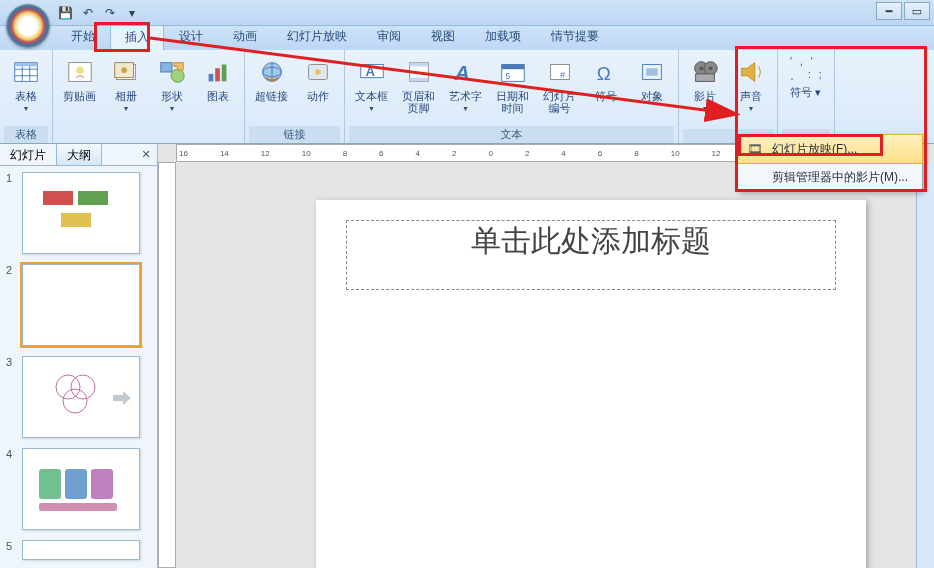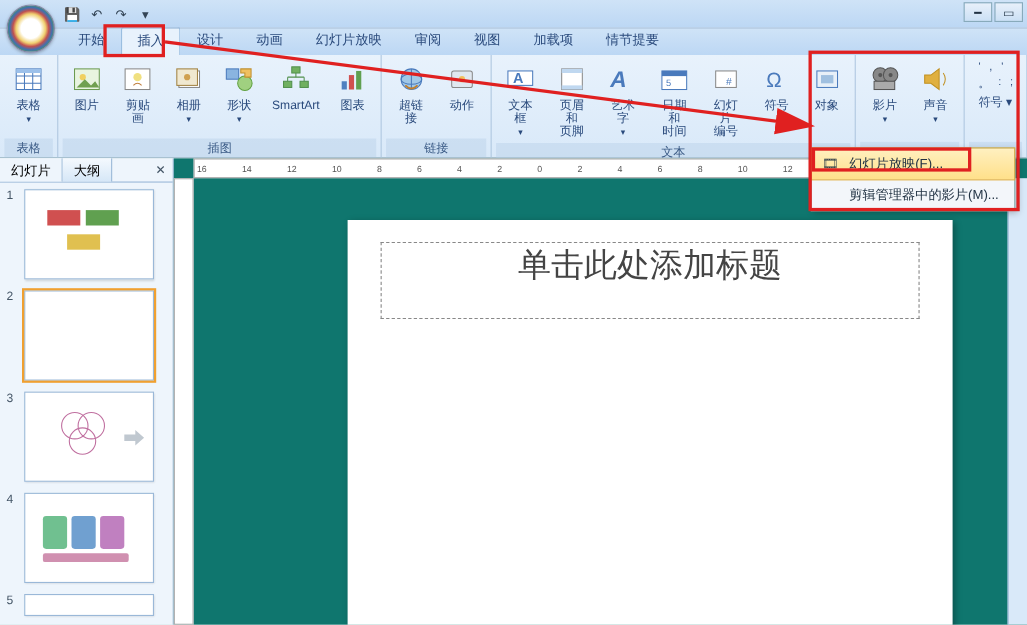--- a/index.html
+++ b/index.html
@@ -36,21 +36,21 @@
 .lp-tab { flex:0 0 auto; padding:3px 10px; font-size:12px; background:linear-gradient(#f4f9fe,#d6e7f7); border-right:1px solid #9ab8d8; }
 .lp-tab.active { background:#eef5fc; }
 .lp-close { margin-left:auto; width:22px; display:flex; align-items:center; justify-content:center; font-size:11px; color:#456; }
 .thumbs { padding:6px; display:flex; flex-direction:column; gap:10px; }
 .thumb-row { display:flex; gap:4px; }
 .thumb-num { width:12px; font-size:11px; color:#456; }
 .thumb { width:118px; height:82px; background:#fff; border:1px solid #9ab8d8; box-shadow:1px 1px 2px rgba(0,0,0,.15); position:relative; }
 .thumb.sel { outline:2px solid #f0a030; }
 
 
-.slidearea { position:absolute; left:158px; top:144px; right:0; bottom:0; background:#0f766e; }
+.slidearea { position:absolute; left:158px; top:144px; right:0; bottom:0; background:#e5e5e5; }
 .ruler { position:absolute; left:18px; top:0; right:18px; height:18px; background:#fff; border:1px solid #aaa; display:flex; align-items:center; font-size:8px; color:#555; overflow:hidden; }
 .ruler-tick { flex:0 0 auto; padding:0 2px; }
 .vruler { position:absolute; left:0; top:18px; width:18px; bottom:0; background:#fff; border:1px solid #aaa; }
 .vscroll { position:absolute; right:0; top:18px; width:18px; bottom:0; background:#d9e9f9; border-left:1px solid #9ab8d8; }
 .slide-canvas { position:absolute; left:158px; top:56px; width:550px; height:410px; background:#fff; box-shadow:2px 2px 6px rgba(0,0,0,.3); }
 .title-ph { position:absolute; left:30px; top:20px; right:30px; height:70px; border:1px dashed #888; display:flex; align-items:flex-start; justify-content:center; }
 .title-ph span { font-size:30px; font-family:"SimSun",serif; color:#444; }
 
 
 .dd-menu { position:absolute; left:737px; top:134px; width:186px; background:#f3f6fa; border:1px solid #8aa; box-shadow:2px 2px 6px rgba(0,0,0,.25); z-index:20; }
@@ -110,30 +110,20 @@
       </div>
     </div>
     <div class="rgroup-label">表格</div>
   </div>
 
   <div class="rgroup">
     <div class="rgroup-body">
       <div class="rbtn">
           <div class="ico">
             <svg viewBox="0 0 32 32">
-              <rect x="4" y="6" width="24" height="20" fill="#e8f4e0" stroke="#6a9a50"></rect>
-              <circle cx="12" cy="14" r="3" fill="#f0d060"></circle>
-              <path d="M6 24 L14 16 L20 22 L24 18 L28 24 Z" fill="#70a050"></path>
-            </svg>
-          </div>
-          <div class="lbl">图片</div>
-        </div>
-      <div class="rbtn">
-          <div class="ico">
-            <svg viewBox="0 0 32 32">
               <rect x="4" y="6" width="24" height="20" fill="#fff" stroke="#888"></rect>
               <circle cx="16" cy="14" r="4" fill="#f0e080"></circle>
               <path d="M12 22 Q16 18 20 22" stroke="#c08040" fill="none"></path>
             </svg>
           </div>
           <div class="lbl">剪贴画</div>
         </div>
       <div class="rbtn">
           <div class="ico">
             <svg viewBox="0 0 32 32">
@@ -152,43 +142,28 @@
               <circle cx="22" cy="20" r="7" fill="#a0d080" stroke="#60a040"></circle>
               <path d="M18 6 L28 6 L28 14 L22 14 L22 10 L18 10 Z" fill="#f0c060" stroke="#c09030"></path>
             </svg>
           </div>
           <div class="lbl">形状</div>
           <div class="drop">▾</div>
         </div>
       <div class="rbtn">
           <div class="ico">
             <svg viewBox="0 0 32 32">
-              <rect x="12" y="4" width="8" height="6" fill="#70b060" stroke="#50904c"></rect>
-              <rect x="4" y="18" width="8" height="6" fill="#70b060" stroke="#50904c"></rect>
-              <rect x="20" y="18" width="8" height="6" fill="#70b060" stroke="#50904c"></rect>
-              <line x1="16" y1="10" x2="16" y2="14" stroke="#50904c"></line>
-              <line x1="8" y1="18" x2="8" y2="14" stroke="#50904c"></line>
-              <line x1="24" y1="18" x2="24" y2="14" stroke="#50904c"></line>
-              <line x1="8" y1="14" x2="24" y2="14" stroke="#50904c"></line>
-            </svg>
-          </div>
-          <div class="lbl">SmartArt</div>
-        </div>
-      <div class="rbtn">
-          <div class="ico">
-            <svg viewBox="0 0 32 32">
               <rect x="6" y="18" width="5" height="8" fill="#5080c0"></rect>
               <rect x="13" y="12" width="5" height="14" fill="#d05050"></rect>
               <rect x="20" y="8" width="5" height="18" fill="#60a050"></rect>
             </svg>
           </div>
           <div class="lbl">图表</div>
         </div>
     </div>
-    <div class="rgroup-label">插图</div>
   </div>
 
   <div class="rgroup">
     <div class="rgroup-body">
       <div class="rbtn">
           <div class="ico">
             <svg viewBox="0 0 32 32">
               <circle cx="16" cy="16" r="10" fill="#a0c8e8" stroke="#4a7abc"></circle>
               <ellipse cx="16" cy="16" rx="10" ry="5" fill="none" stroke="#4a7abc"></ellipse>
               <line x1="16" y1="6" x2="16" y2="26" stroke="#4a7abc"></line>

